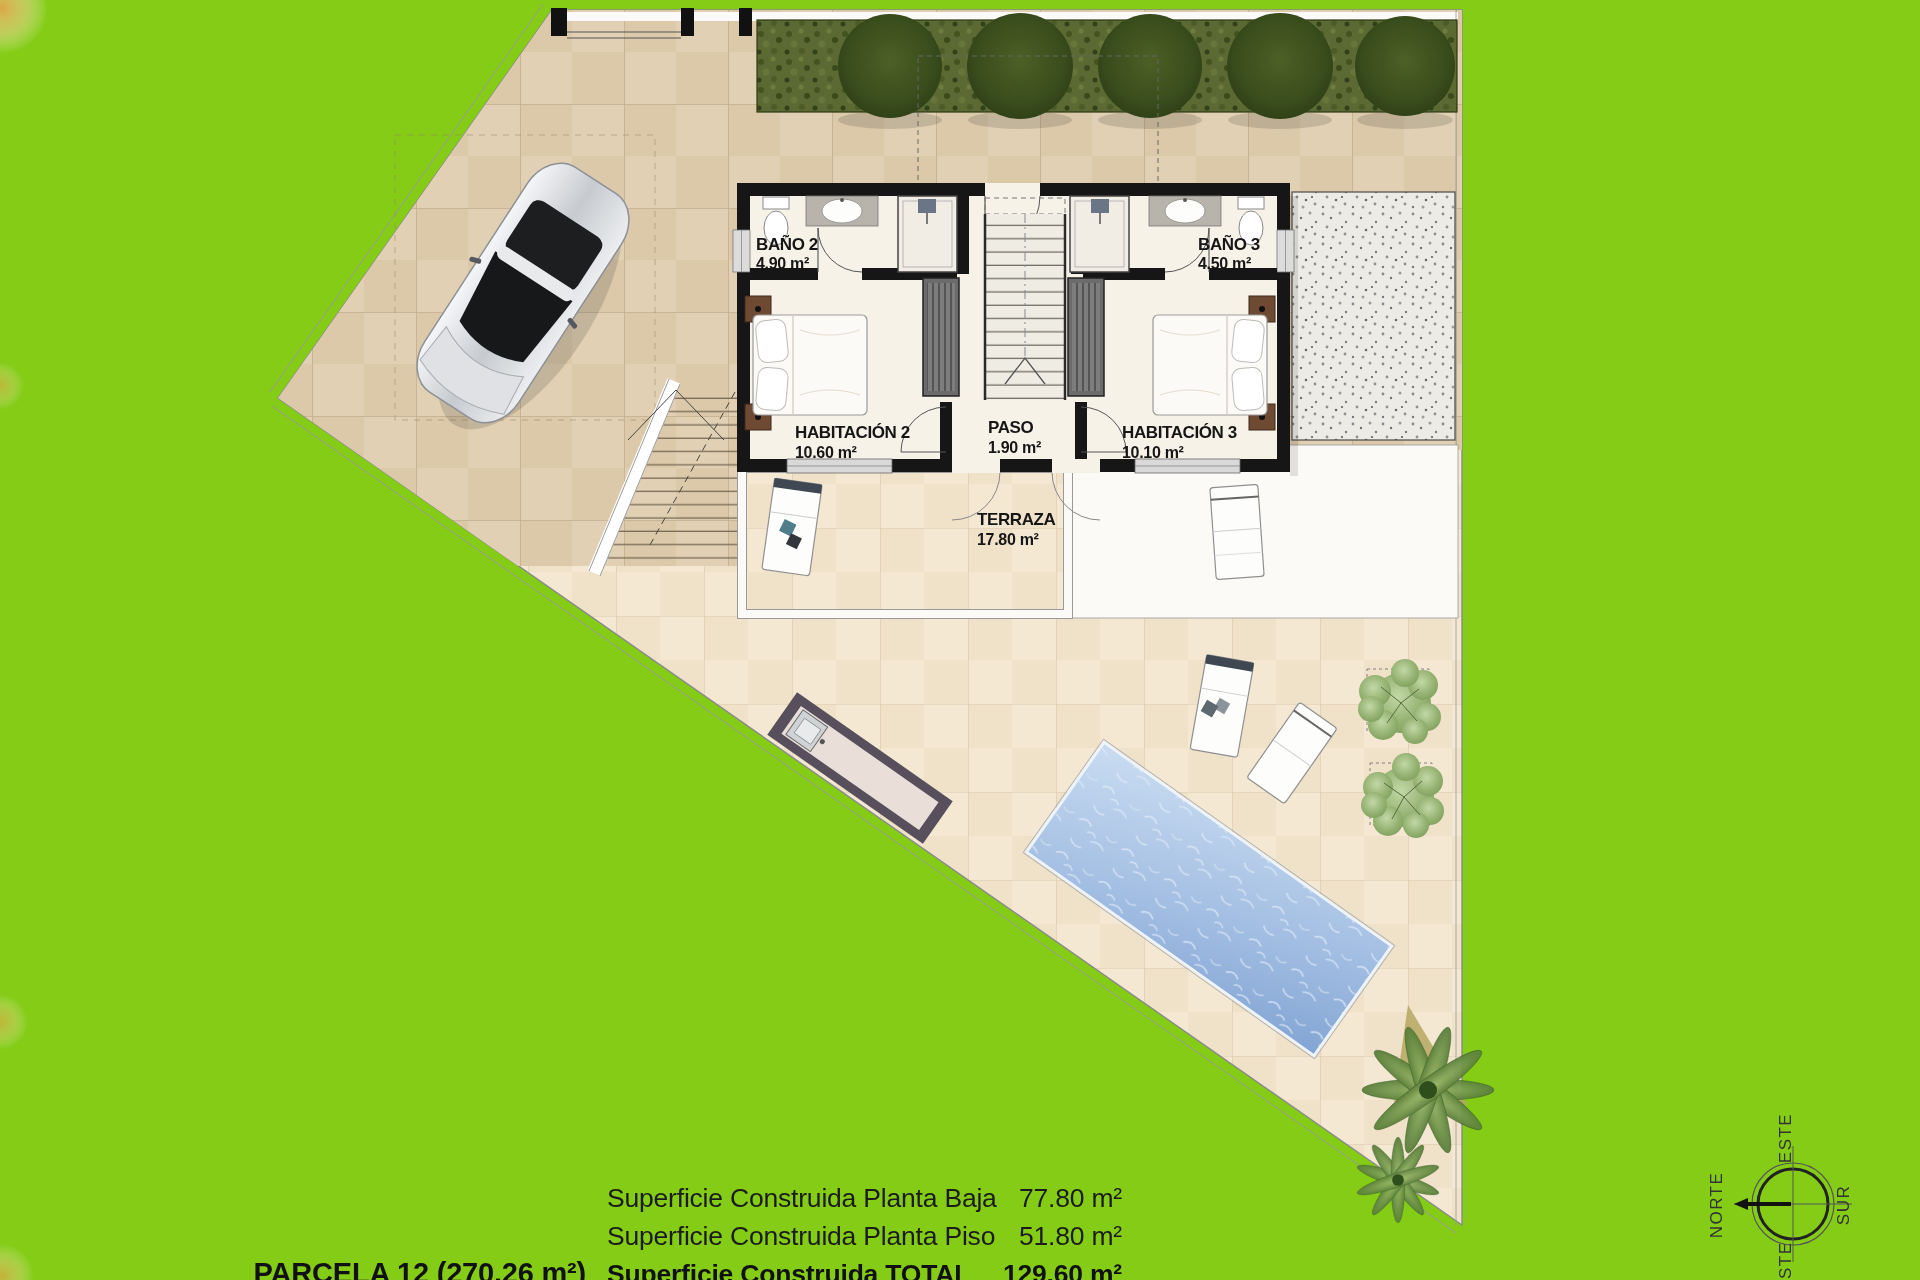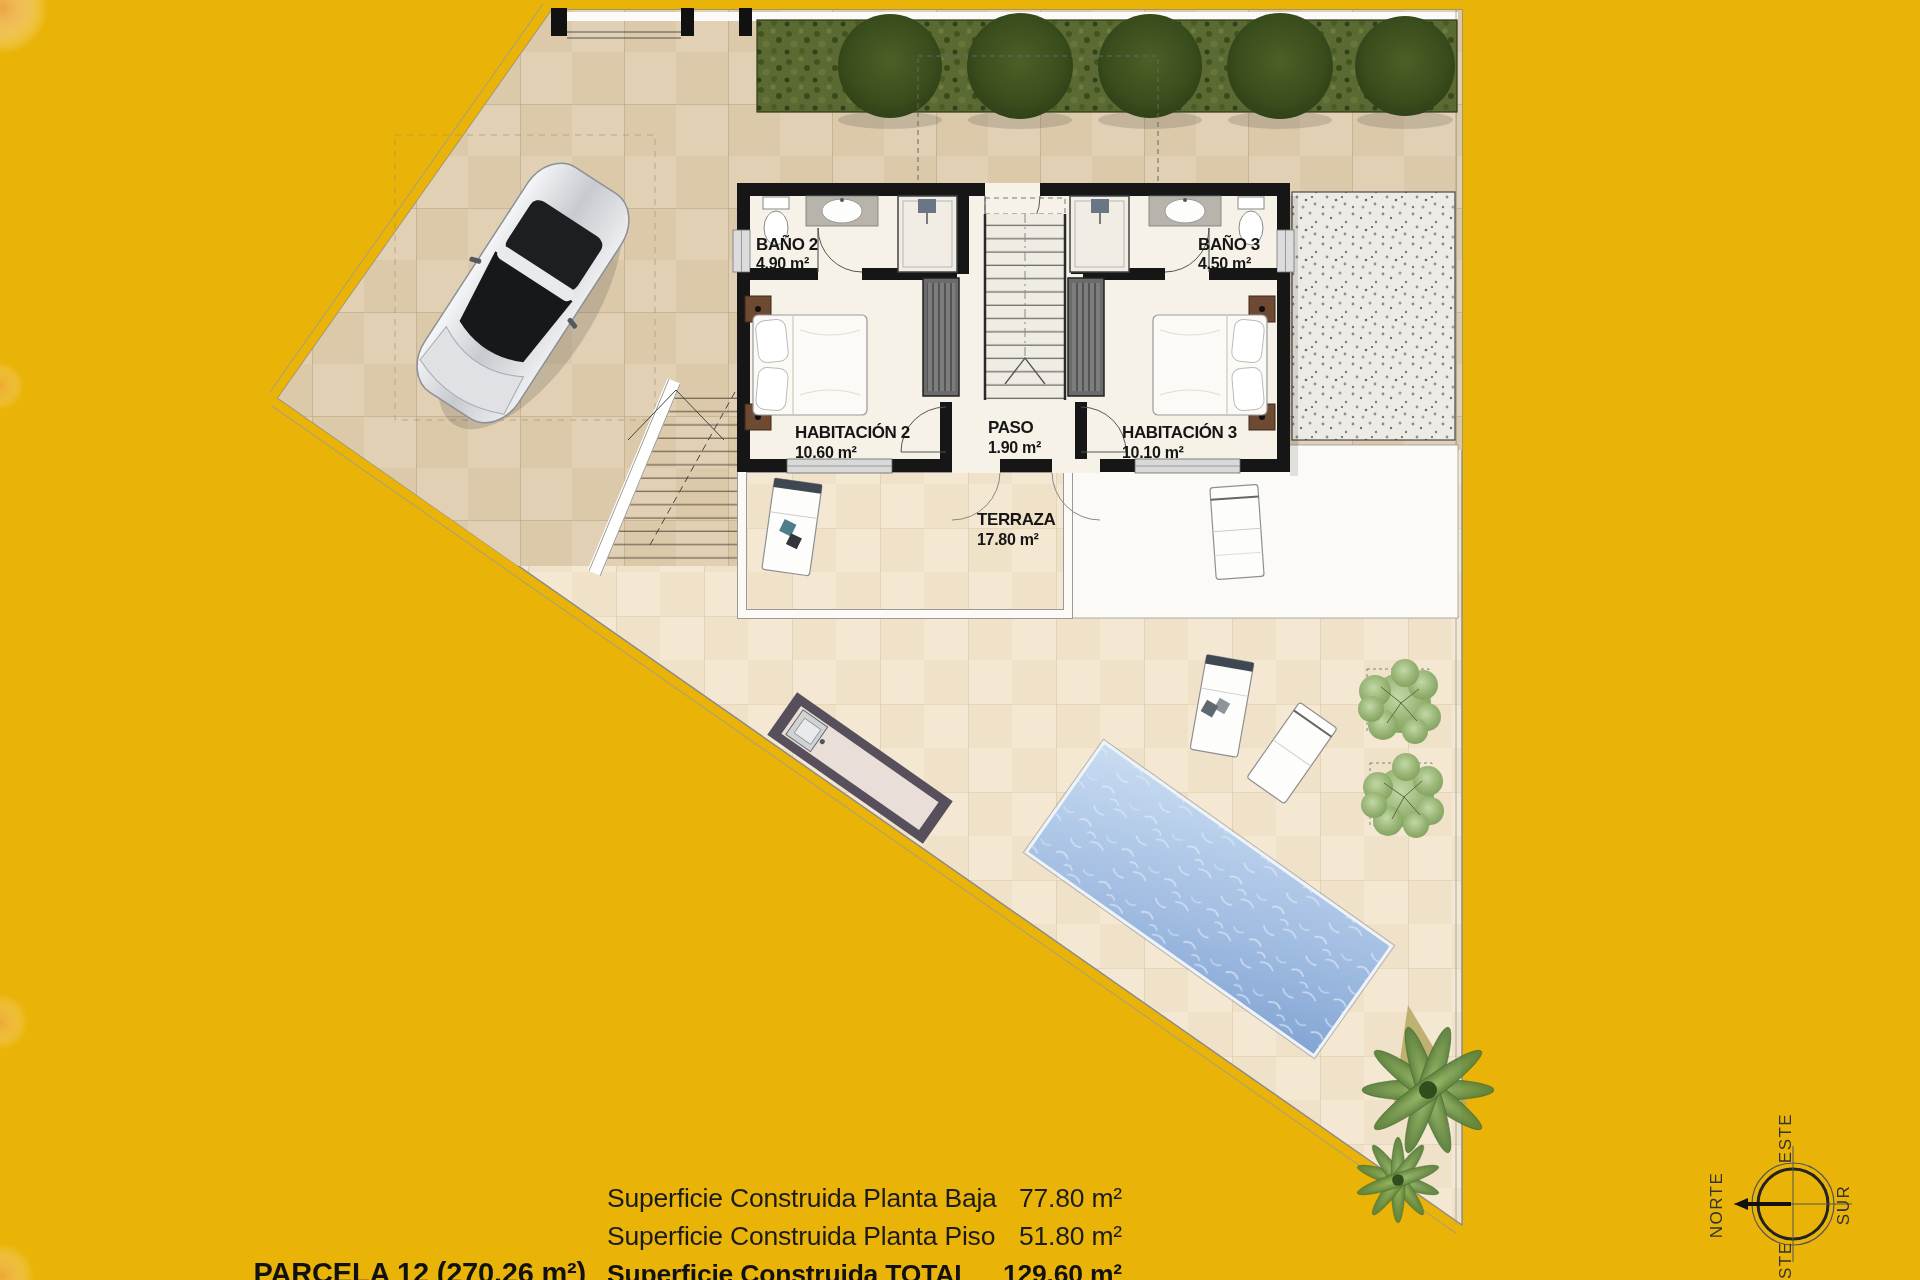--- a/index.html
+++ b/index.html
@@ -1,17 +1,17 @@
 <!DOCTYPE html>
 <html><head>
 <meta charset="utf-8">
 <style>
   html,body{margin:0;padding:0;background:#ffffff;}
   body{width:1920px;height:1280px;overflow:hidden;font-family:"Liberation Sans",sans-serif;}
-  .canvas-wrap{position:relative;width:1920px;height:1280px;background:#eab308;}
+  .canvas-wrap{position:relative;width:1920px;height:1280px;background:#84cc16;}
   svg{display:block;}
   text{font-family:"Liberation Sans","DejaVu Sans",sans-serif;fill:#161616;}
   .room-name{font-size:17px;font-weight:700;letter-spacing:-0.4px;}
   .room-area{font-size:16px;font-weight:700;letter-spacing:-0.3px;}
   .sum-row{font-size:26.5px;letter-spacing:-0.2px;fill:#1b1b1b;}
   .sum-row-bold{font-size:26.5px;font-weight:700;letter-spacing:-0.2px;fill:#111;}
   .parcel{font-size:29px;font-weight:700;letter-spacing:-0.2px;fill:#111;}
   .compass-t{font-size:17px;letter-spacing:1.5px;fill:#333;}
 </style>
 </head>

